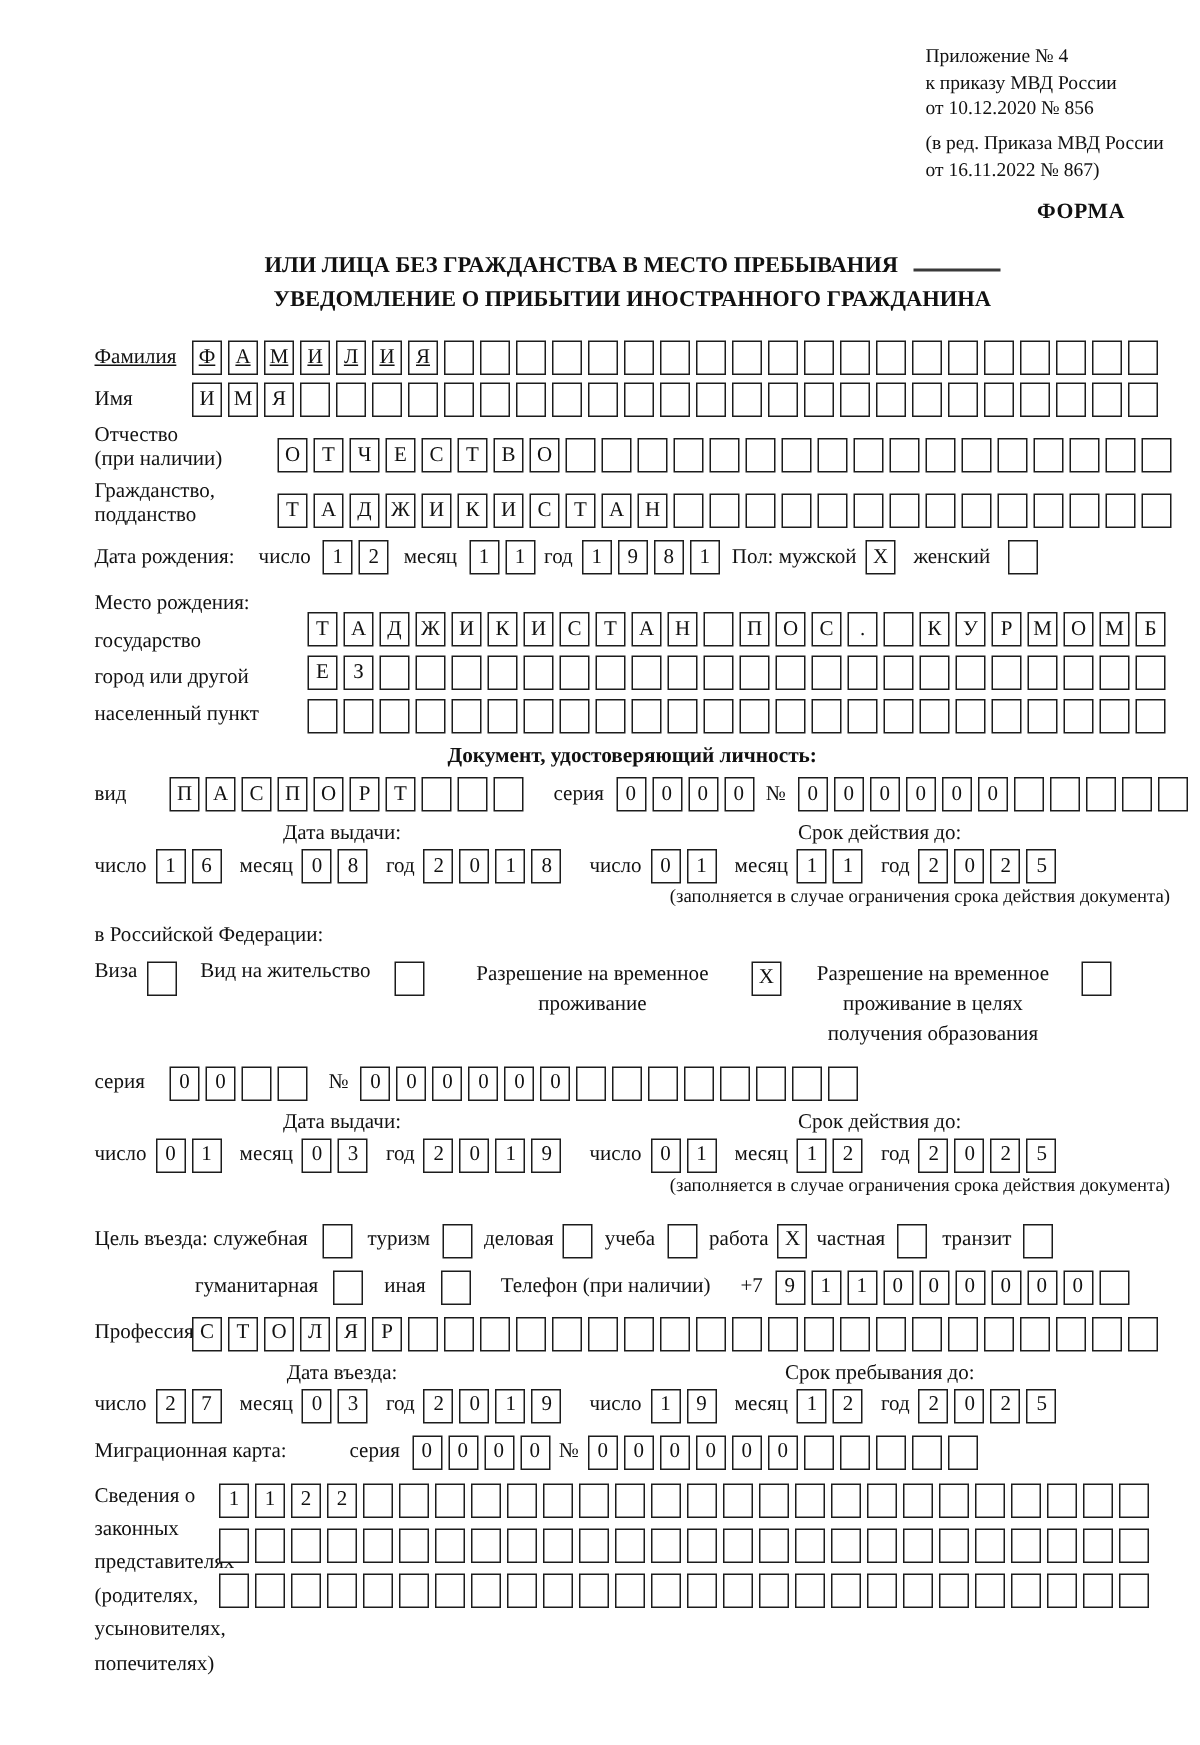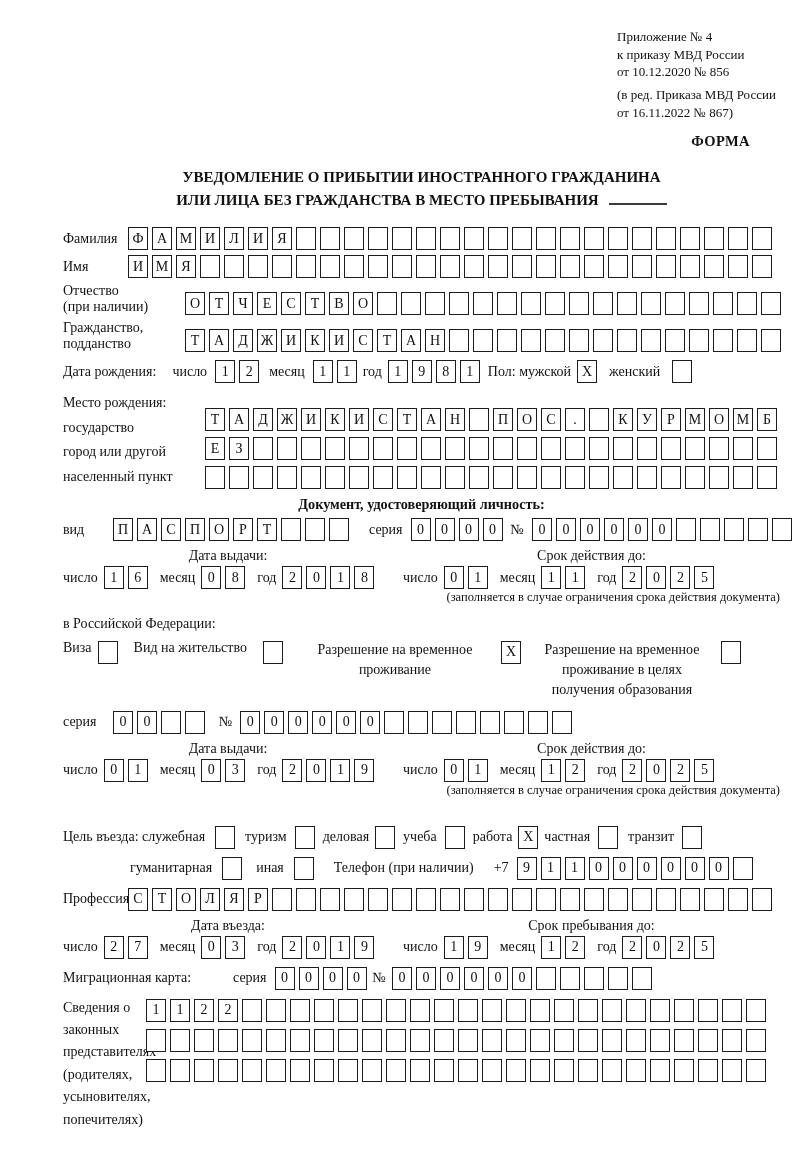--- a/index.html
+++ b/index.html
@@ -25,21 +25,21 @@
   .w65 { width:65px; } .w122 { width:122px; } .w142 { width:142px; } .w50 { width:50px; }
   .cells { display:flex; gap:4px; flex:none; }
   .cell {
     width:20px; height:23px; border:1.7px solid #1c1c1c; background:#fff;
     display:flex; align-items:center; justify-content:center; font-size:14px; flex:none;
   }
   .vstack { display:flex; flex-direction:column; gap:6px; }
 
   .center-bold { text-align:center; font-weight:bold; margin-top:7px; font-size:14.2px; }
 
-  .pair { display:flex; margin-top:7px;gap:10px; }
+  .pair { display:flex; margin-top:7px; }
   .pgl { width:330px; flex:none; }
   .pgr { flex:1; }
   .phead { text-align:center; margin-bottom:2px; }
   .pdates { display:flex; align-items:center; }
   .pdates .lbl { margin-right:6px; }
   .pdates .g { margin-left:12px; }
   .fp { font-size:12.5px; text-align:right; margin-top:1px; }
 
   .para { margin-top:8px; line-height:1.6; }
 
@@ -61,26 +61,26 @@
   <div class="hdr">
     <div>Приложение № 4</div>
     <div>к приказу МВД России</div>
     <div>от 10.12.2020 № 856</div>
     <div class="gap">(в ред. Приказа МВД России</div>
     <div>от 16.11.2022 № 867)</div>
   </div>
   <div class="forma">ФОРМА</div>
 
   <div class="title">
+    <div><span>ИЛИ ЛИЦА БЕЗ ГРАЖДАНСТВА В МЕСТО ПРЕБЫВАНИЯ</span><span class="blank-line"></span></div>
     <div>УВЕДОМЛЕНИЕ О ПРИБЫТИИ ИНОСТРАННОГО ГРАЖДАНИНА</div>
-    <div><span>ИЛИ ЛИЦА БЕЗ ГРАЖДАНСТВА В МЕСТО ПРЕБЫВАНИЯ</span><span class="blank-line"></span></div>
-  </div>
-
-
-  <div class="row" style="margin-top:16px;">
+  </div>
+
+
+  <div class="row" style="margin-top:16px;text-decoration:underline;">
     <span class="lbl w65">Фамилия</span>
     <span class="cells">
         <span class="cell">Ф</span>
         <span class="cell">А</span>
         <span class="cell">М</span>
         <span class="cell">И</span>
         <span class="cell">Л</span>
         <span class="cell">И</span>
         <span class="cell">Я</span>
         <span class="cell"></span>
@@ -503,21 +503,21 @@
             <span class="cell">2</span>
             <span class="cell">0</span>
             <span class="cell">2</span>
             <span class="cell">5</span>
           </span>
       </div>
       <div class="fp">(заполняется в случае ограничения срока действия документа)</div>
     </div>
   </div>
 
-  <div class="row" style="margin-top:28px;">
+  <div class="row" style="margin-top:18px;">
     <span class="lbl">Цель въезда: служебная</span>
     <span class="cells ml10">
         <span class="cell"></span>
       </span>
     <span class="lbl ml10">туризм</span>
     <span class="cells ml8">
         <span class="cell"></span>
       </span>
     <span class="lbl ml8">деловая</span>
     <span class="cells ml6">

